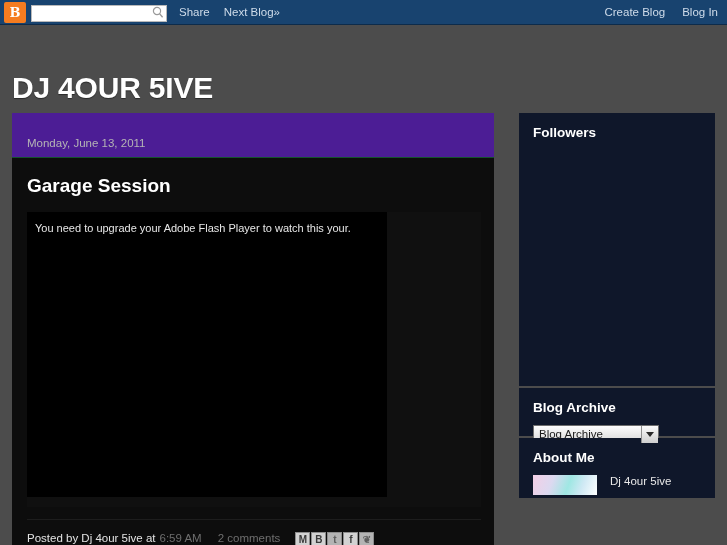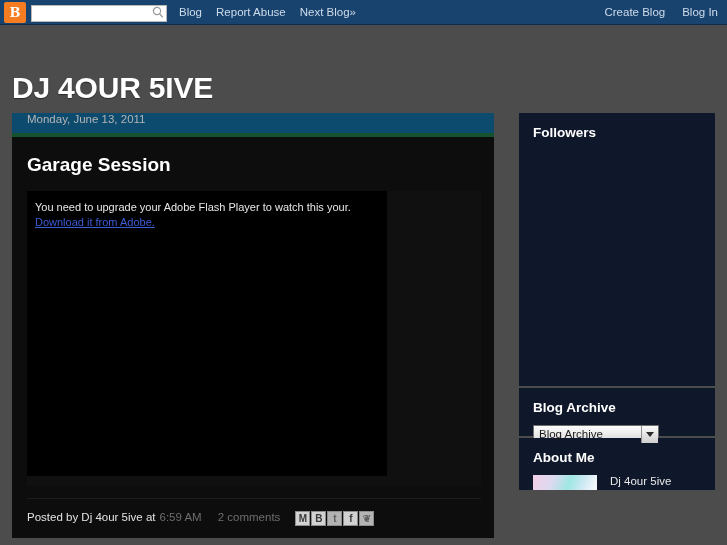--- a/index.html
+++ b/index.html
@@ -97,25 +97,25 @@
   }
 
   
   #main-column {
     position: absolute;
     left: 12px; top: 0;
     width: 482px;
     background: #000000;
   }
   #date-header {
-    background: #0c4a6e;
+    background: #4c1d95;
     color: #b5b5b5;
     font-size: 11.5px;
-    padding: 0 0 8px 15px;
-    border-bottom: 4px solid #14532d;
+    padding: 24px 0 8px 15px;
+    border-bottom: 1px solid #14532d;
   }
   #post {
     background: #0d0d0d;
     padding: 14px 13px 0 15px;
   }
   #post-title {
     color: #ffffff;
     font-size: 19px;
     font-weight: bold;
     margin: 3px 0 15px 0;
@@ -218,21 +218,21 @@
     white-space: nowrap;
     overflow: hidden;
   }
   #archive-select-arrow {
     width: 17px;
     border-left: 1px solid #8e8e8e;
     display: flex; align-items: center; justify-content: center;
     background: linear-gradient(#fbfbfb, #cfcfcf);
   }
 
-  #about-widget { height: 52px; padding-bottom: 8px; overflow: hidden; }
+  #about-widget { height: 60px; padding-bottom: 8px; overflow: hidden; }
   #about-row { display: flex; align-items: flex-start; margin-top: 2px; }
   #about-thumb {
     width: 64px; height: 20px;
     background: linear-gradient(110deg,#f3cfe6 0%,#dcd9f0 30%,#9fe7e3 55%,#cfe9f4 75%,#ffffff 100%);
     flex: 0 0 auto;
   }
   #about-name {
     color: #e9e9e9;
     font-size: 11.5px;
     margin-left: 13px;
@@ -246,22 +246,21 @@
   <div id="navbar-logo">B</div>
 
   <div id="navbar-search">
     <input type="text" value="" placeholder="" style="">
     <svg class="mag" viewBox="0 0 12 13">
       <circle cx="5" cy="5" r="3.6" fill="none" stroke="#9a9a9a" stroke-width="1.2"></circle>
       <line x1="7.6" y1="7.8" x2="10.6" y2="11.2" stroke="#9a9a9a" stroke-width="1.3"></line>
     </svg>
   </div>
 
-  <a class="nav-link" href="#">Blog</a>
-  <a class="nav-link" href="#">Report Abuse</a>
+  <a class="nav-link" href="#">Share</a>
   <a class="nav-link" href="#">Next Blog»</a>
 
   <div id="navbar-right">
     <a class="nav-link" href="#">Create Blog</a>
     <a class="nav-link" href="#">Blog In</a>
   </div>
 </div>
 
 <div id="header">
   <div id="header-title">DJ 4OUR 5IVE</div>
@@ -272,21 +271,20 @@
   <div id="main-column">
 
     <div id="date-header">Monday, June 13, 2011</div>
 
     <div id="post">
       <h3 id="post-title">Garage Session</h3>
 
       <div id="post-body">
         <div id="flash-box">
           <div>You need to upgrade your Adobe Flash Player to watch this your.</div>
-          <a id="flash-link" href="#">Download it from Adobe.</a>
         </div>
       </div>
 
       <div id="post-footer">
         <span class="pf-text">Posted by Dj 4our 5ive at</span>
         <span class="pf-muted">6:59 AM</span>
         <a id="comments-link" href="#">2 comments</a>
 
         <div id="share-icons">
           <div class="share-ico">M</div>

